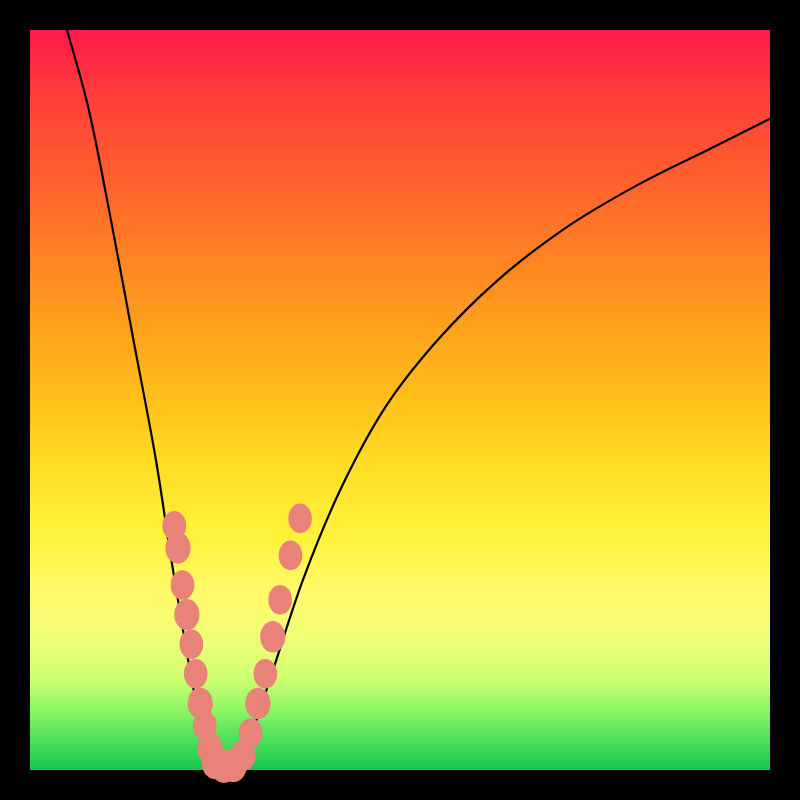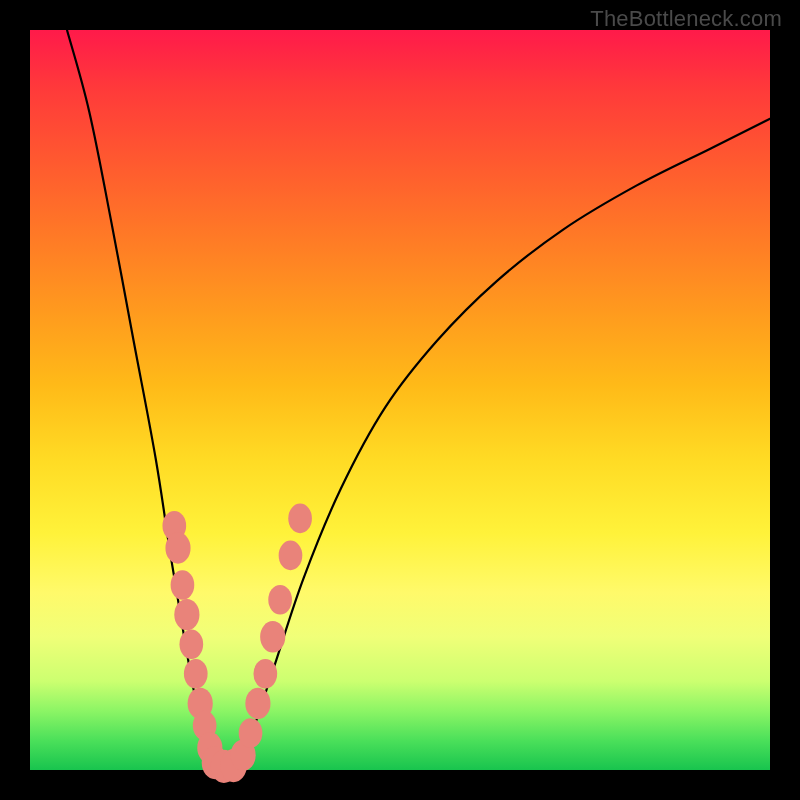--- a/index.html
+++ b/index.html
@@ -94,14 +94,13 @@
           <ellipse cx="220.51999999999998" cy="703" rx="11.84" ry="14.8" class="marker"></ellipse>
           <ellipse cx="227.92" cy="673.4" rx="12.58" ry="15.725" class="marker"></ellipse>
           <ellipse cx="235.32" cy="643.8" rx="11.84" ry="14.8" class="marker"></ellipse>
           <ellipse cx="242.71999999999997" cy="606.8" rx="12.58" ry="15.725" class="marker"></ellipse>
           <ellipse cx="250.11999999999998" cy="569.8" rx="11.84" ry="14.8" class="marker"></ellipse>
           <ellipse cx="260.48" cy="525.4" rx="11.84" ry="14.8" class="marker"></ellipse>
           <ellipse cx="270.09999999999997" cy="488.4" rx="11.84" ry="14.8" class="marker"></ellipse>
         </g>
     </svg>
   </div>
-  <div class="source-label">TheBottleneck.com</div>
 </div>
 
 </body></html>

